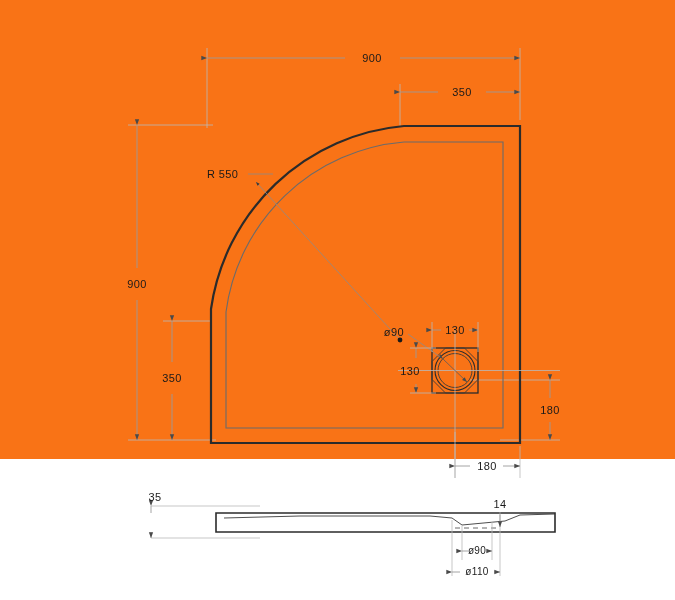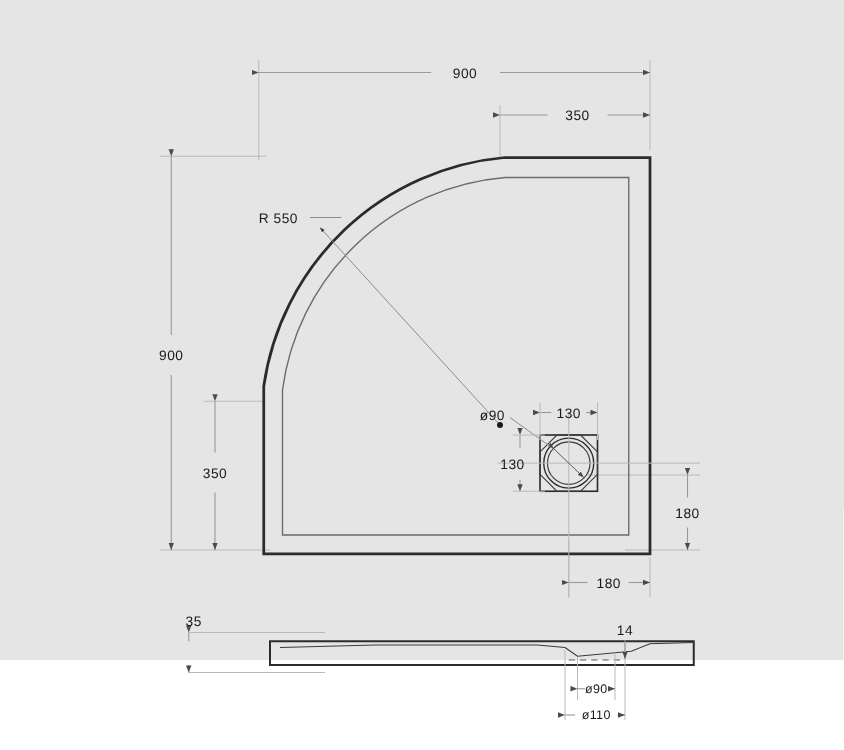--- a/index.html
+++ b/index.html
@@ -9,22 +9,22 @@
   }
   body {
     width: 675px;
     height: 600px;
     font-family: "Liberation Sans", sans-serif;
     overflow: hidden;
   }
   #drawing-root {
     position: relative;
     width: 675px;
-    height: 528px;
-    background: #e5e5e5;
+    height: 459px;
+    background: #f97316;
   }
   svg.sheet {
     display: block;
     width: 675px;
     height: 600px;
   }
   .dim-text {
     font-family: "Liberation Sans", sans-serif;
     font-size: 11px;
     fill: #1a1a1a;

